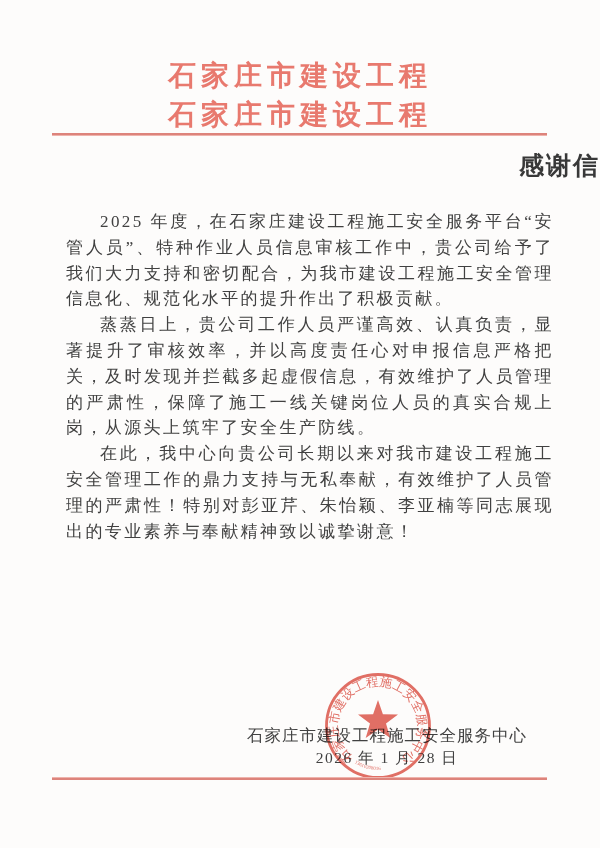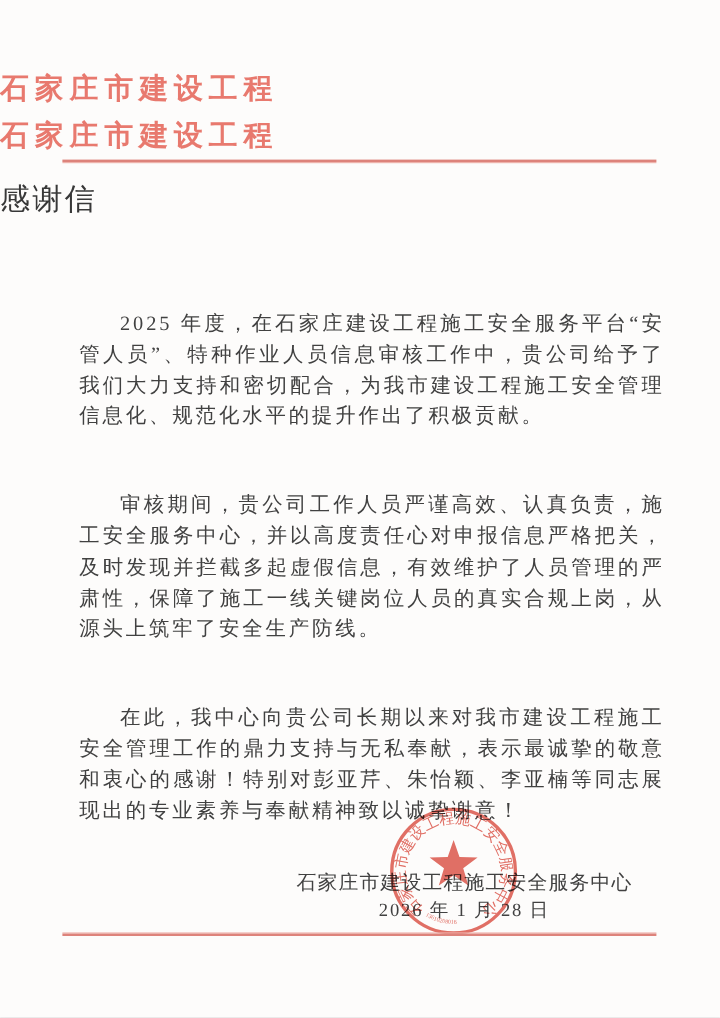--- a/index.html
+++ b/index.html
@@ -14,53 +14,53 @@
   body{display:flex;justify-content:center;font-family:"Liberation Serif","DejaVu Serif",serif;}
   .page{
     position:relative;
     width:600px;height:848px;
     background:#fdfcfb;
     overflow:hidden;
     box-shadow:0 0 4px rgba(0,0,0,.15);
   }
   .letterhead{
     position:absolute;top:56px;left:0;right:0;
-    text-align:left;
+    text-align:center;
     color:var(--title-red);
     font-weight:bold;
-    font-size:24px;
+    font-size:28px;
     line-height:39px;
     letter-spacing:5px;
     font-family:"Liberation Serif","DejaVu Serif",serif;
   }
   .rule{
     position:absolute;left:52px;width:495px;height:3px;
     border-top:2px solid var(--rule-red);
     border-bottom:1px solid var(--rule-red-light);
   }
   .rule-top{top:133px;}
   .rule-bottom{top:777px;border-top:1px solid var(--rule-red-light);border-bottom:2px solid var(--rule-red);}
   .letter-title{
     position:absolute;top:149px;left:0;right:0;
-    text-align:left;
+    text-align:right;
     font-size:25px;
-    font-weight:400;
+    font-weight:700;
     letter-spacing:2px;
     color:#383838;
   }
   .body-text{
     position:absolute;top:209px;left:66px;right:46px;
     font-size:17px;
     line-height:25.8px;
     letter-spacing:2.4px;
     color:var(--text);
     text-align:justify;
   }
   .body-text p{margin:0;}
-  .body-text p.para{text-indent:2em;margin-top:48px;}
+  .body-text p.para{text-indent:2em;}
   .sign-block{
     position:absolute;top:726px;right:73px;
     text-align:center;
     color:var(--text);
   }
   .sign-name{font-size:16.5px;letter-spacing:1px;line-height:20px;}
   .sign-date{font-size:15.5px;letter-spacing:1.5px;margin-top:2px;}
   .seal{
     position:absolute;left:306px;top:654px;width:144px;height:144px;
     color:var(--seal-red);
@@ -79,22 +79,22 @@
     <div>石家庄市建设工程</div>
     <div>石家庄市建设工程</div>
   </header>
 
   <div class="rule rule-top"></div>
 
   <h1 class="letter-title">感谢信</h1>
 
   <main class="body-text">
     <p class="para">2025 年度，在石家庄建设工程施工安全服务平台“安管人员”、特种作业人员信息审核工作中，贵公司给予了我们大力支持和密切配合，为我市建设工程施工安全管理信息化、规范化水平的提升作出了积极贡献。</p>
-    <p class="para">审核期间，贵公司工作人员严谨高效、认真负责，施工安全服务中心，并以高度责任心对申报信息严格把关，及时发现并拦截多起虚假信息，有效维护了人员管理的严肃性，保障了施工一线关键岗位人员的真实合规上岗，从源头上筑牢了安全生产防线。</p>
-    <p class="para">在此，我中心向贵公司长期以来对我市建设工程施工安全管理工作的鼎力支持与无私奉献，表示最诚挚的敬意和衷心的感谢！特别对彭亚芹、朱怡颖、李亚楠等同志展现出的专业素养与奉献精神致以诚挚谢意！</p>
+    <p class="para">蒸蒸日上，贵公司工作人员严谨高效、认真负责，显著提升了审核效率，并以高度责任心对申报信息严格把关，及时发现并拦截多起虚假信息，有效维护了人员管理的严肃性，保障了施工一线关键岗位人员的真实合规上岗，从源头上筑牢了安全生产防线。</p>
+    <p class="para">在此，我中心向贵公司长期以来对我市建设工程施工安全管理工作的鼎力支持与无私奉献，有效维护了人员管理的严肃性！特别对彭亚芹、朱怡颖、李亚楠等同志展现出的专业素养与奉献精神致以诚挚谢意！</p>
   </main>
 
   <div class="sign-block">
     <div class="sign-name">石家庄市建设工程施工安全服务中心</div>
     <div class="sign-date">2026 年 1 月 28 日</div>
   </div>
 
   <svg class="seal" viewBox="0 0 144 144" aria-hidden="true">
     <circle cx="72" cy="72" r="51.5" fill="none" stroke="currentColor" stroke-width="2.8"></circle>
     <polygon points="72,46 76.9,60.2 92,60.5 80,69.6 84.3,84 72,75.4 59.7,84 64,69.6 52,60.5 67.1,60.2" fill="currentColor"></polygon>

